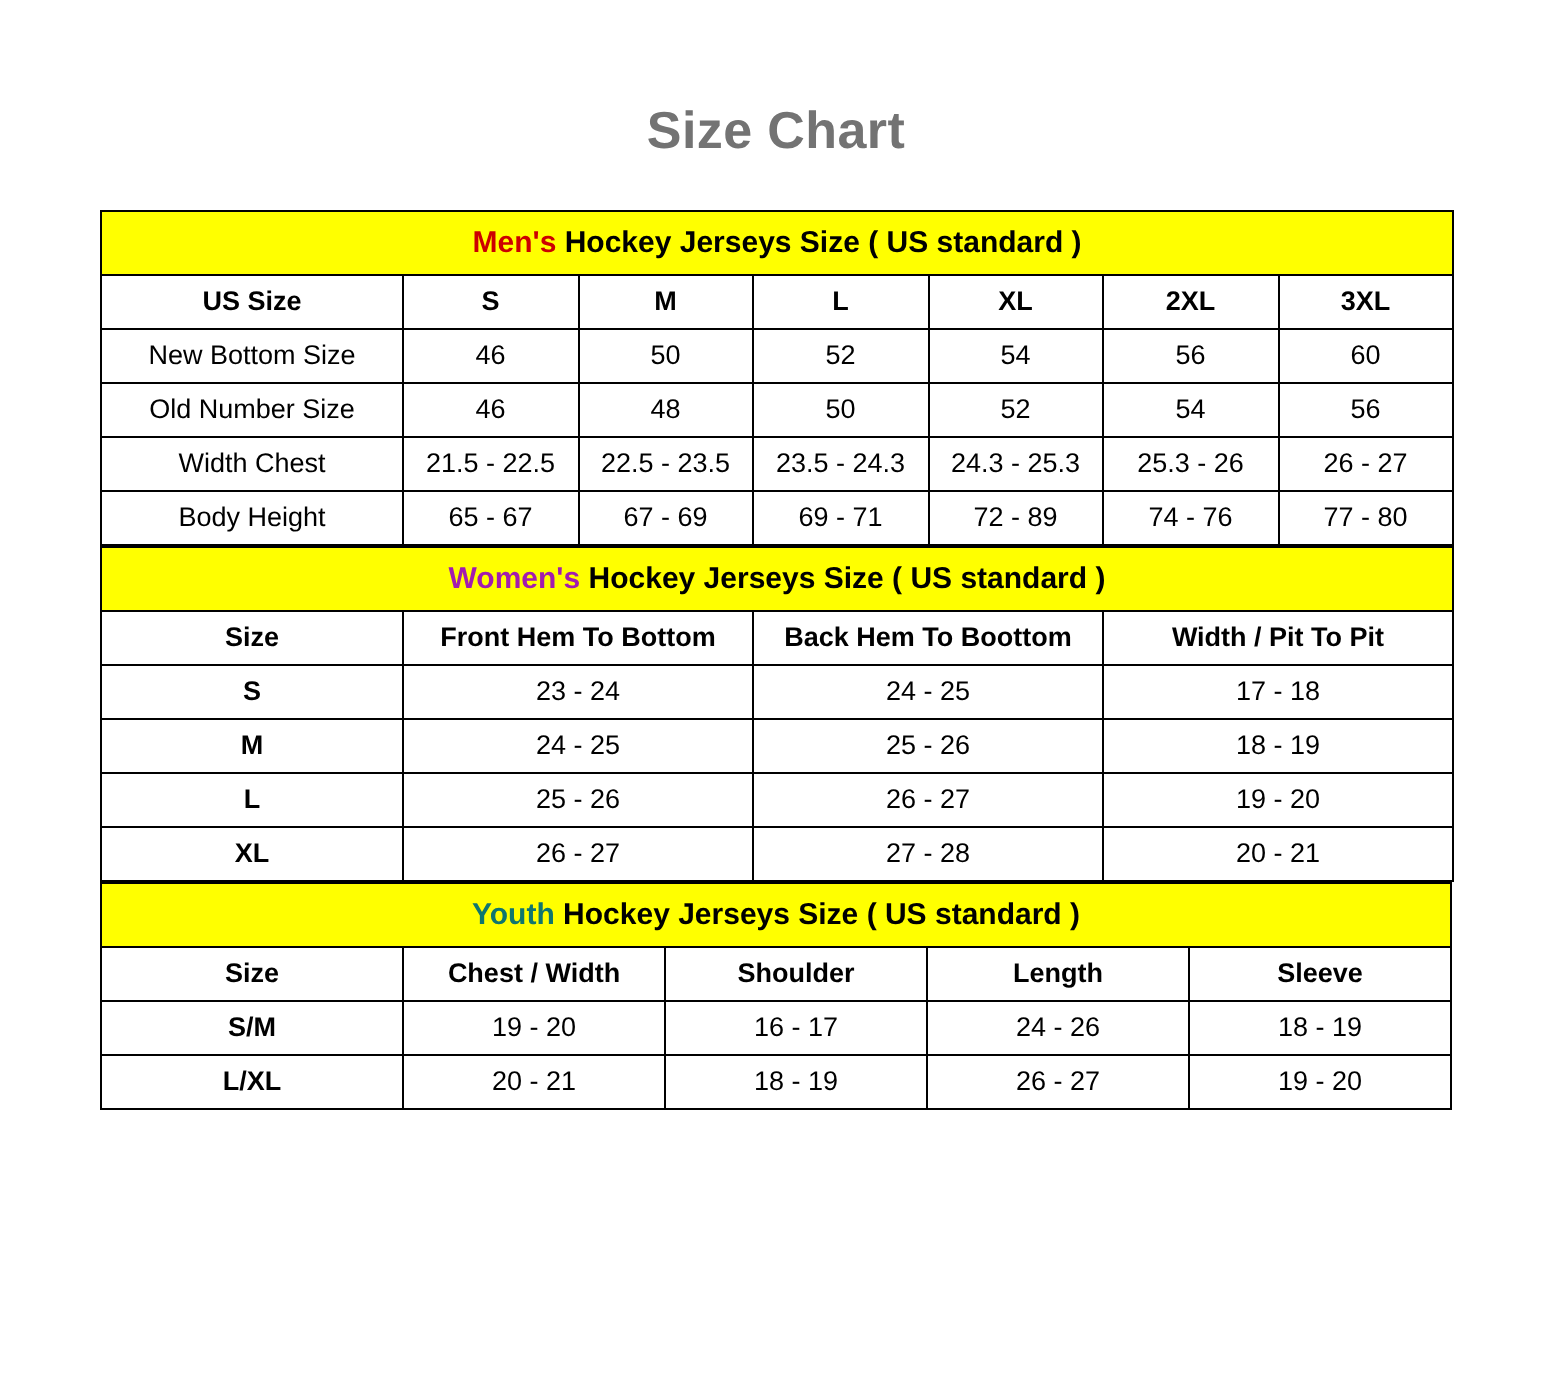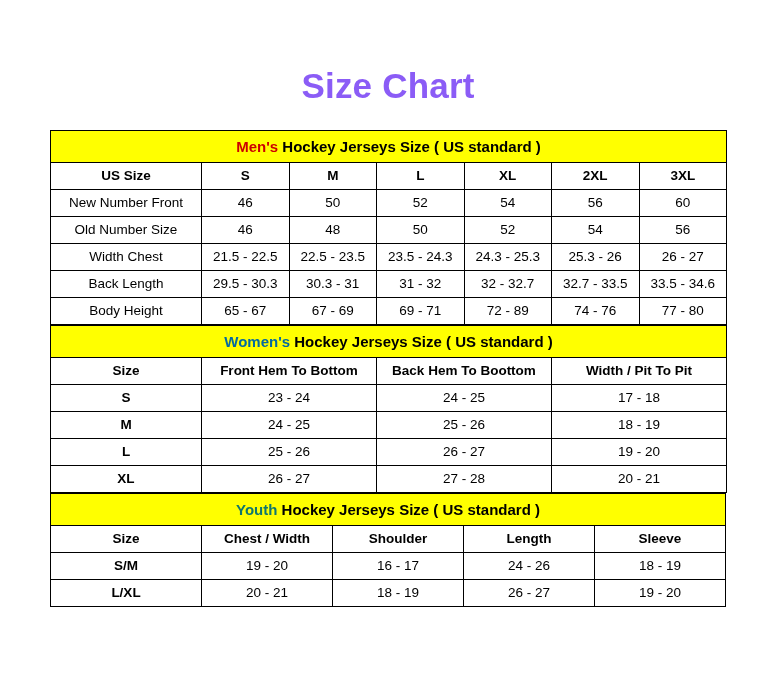--- a/index.html
+++ b/index.html
@@ -15,24 +15,24 @@
     overflow: hidden;
   }
   .page {
     width: 776px;
     height: 692px;
     position: relative;
     box-sizing: border-box;
   }
   .chart-title {
     text-align: center;
-    color: #8b5cf6;
-    font-size: 35px;
-    font-weight: bold;
-    margin-top: 66px;
+    color: #737373;
+    font-size: 26px;
+    font-weight: bold;
+    margin-top: 50px;
     margin-bottom: 0;
     letter-spacing: 0.2px;
   }
   .tables-wrap {
     width: 676px;
     margin: 24px auto 0 auto;
   }
   table {
     border-collapse: collapse;
     width: 100%;
@@ -50,21 +50,21 @@
     background: #ffffff;
   }
   .band {
     background: #ffff00;
     font-size: 15px;
     font-weight: bold;
     height: 31px;
     line-height: 31px;
   }
   .band .accent-men { color: #cc0000; }
-  .band .accent-women { color: #0369a1; }
+  .band .accent-women { color: #a21caf; }
   .band .accent-youth { color: #0f766e; }
   .band .rest { color: #000000; }
   .hdr {
     font-weight: bold;
     font-size: 13.5px;
     margin-top: 14px;
   }
   .rowlabel {
     font-weight: normal;
   }
@@ -104,21 +104,21 @@
         <tr>
           <td class="hdr">US Size</td>
           <td class="hdr">S</td>
           <td class="hdr">M</td>
           <td class="hdr">L</td>
           <td class="hdr">XL</td>
           <td class="hdr">2XL</td>
           <td class="hdr">3XL</td>
         </tr>
         <tr>
-          <td class="rowlabel">New Number Front</td>
+          <td class="rowlabel">New Bottom Size</td>
           <td>46</td>
           <td>50</td>
           <td>52</td>
           <td>54</td>
           <td>56</td>
           <td>60</td>
         </tr>
         <tr>
           <td class="rowlabel">Old Number Size</td>
           <td>46</td>
@@ -129,29 +129,20 @@
           <td>56</td>
         </tr>
         <tr>
           <td class="rowlabel">Width Chest</td>
           <td>21.5 - 22.5</td>
           <td>22.5 - 23.5</td>
           <td>23.5 - 24.3</td>
           <td>24.3 - 25.3</td>
           <td>25.3 - 26</td>
           <td>26 - 27</td>
-        </tr>
-        <tr>
-          <td class="rowlabel">Back Length</td>
-          <td>29.5 - 30.3</td>
-          <td>30.3 - 31</td>
-          <td>31 - 32</td>
-          <td>32 - 32.7</td>
-          <td>32.7 - 33.5</td>
-          <td>33.5 - 34.6</td>
         </tr>
         <tr>
           <td class="rowlabel">Body Height</td>
           <td>65 - 67</td>
           <td>67 - 69</td>
           <td>69 - 71</td>
           <td>72 - 89</td>
           <td>74 - 76</td>
           <td>77 - 80</td>
         </tr>

